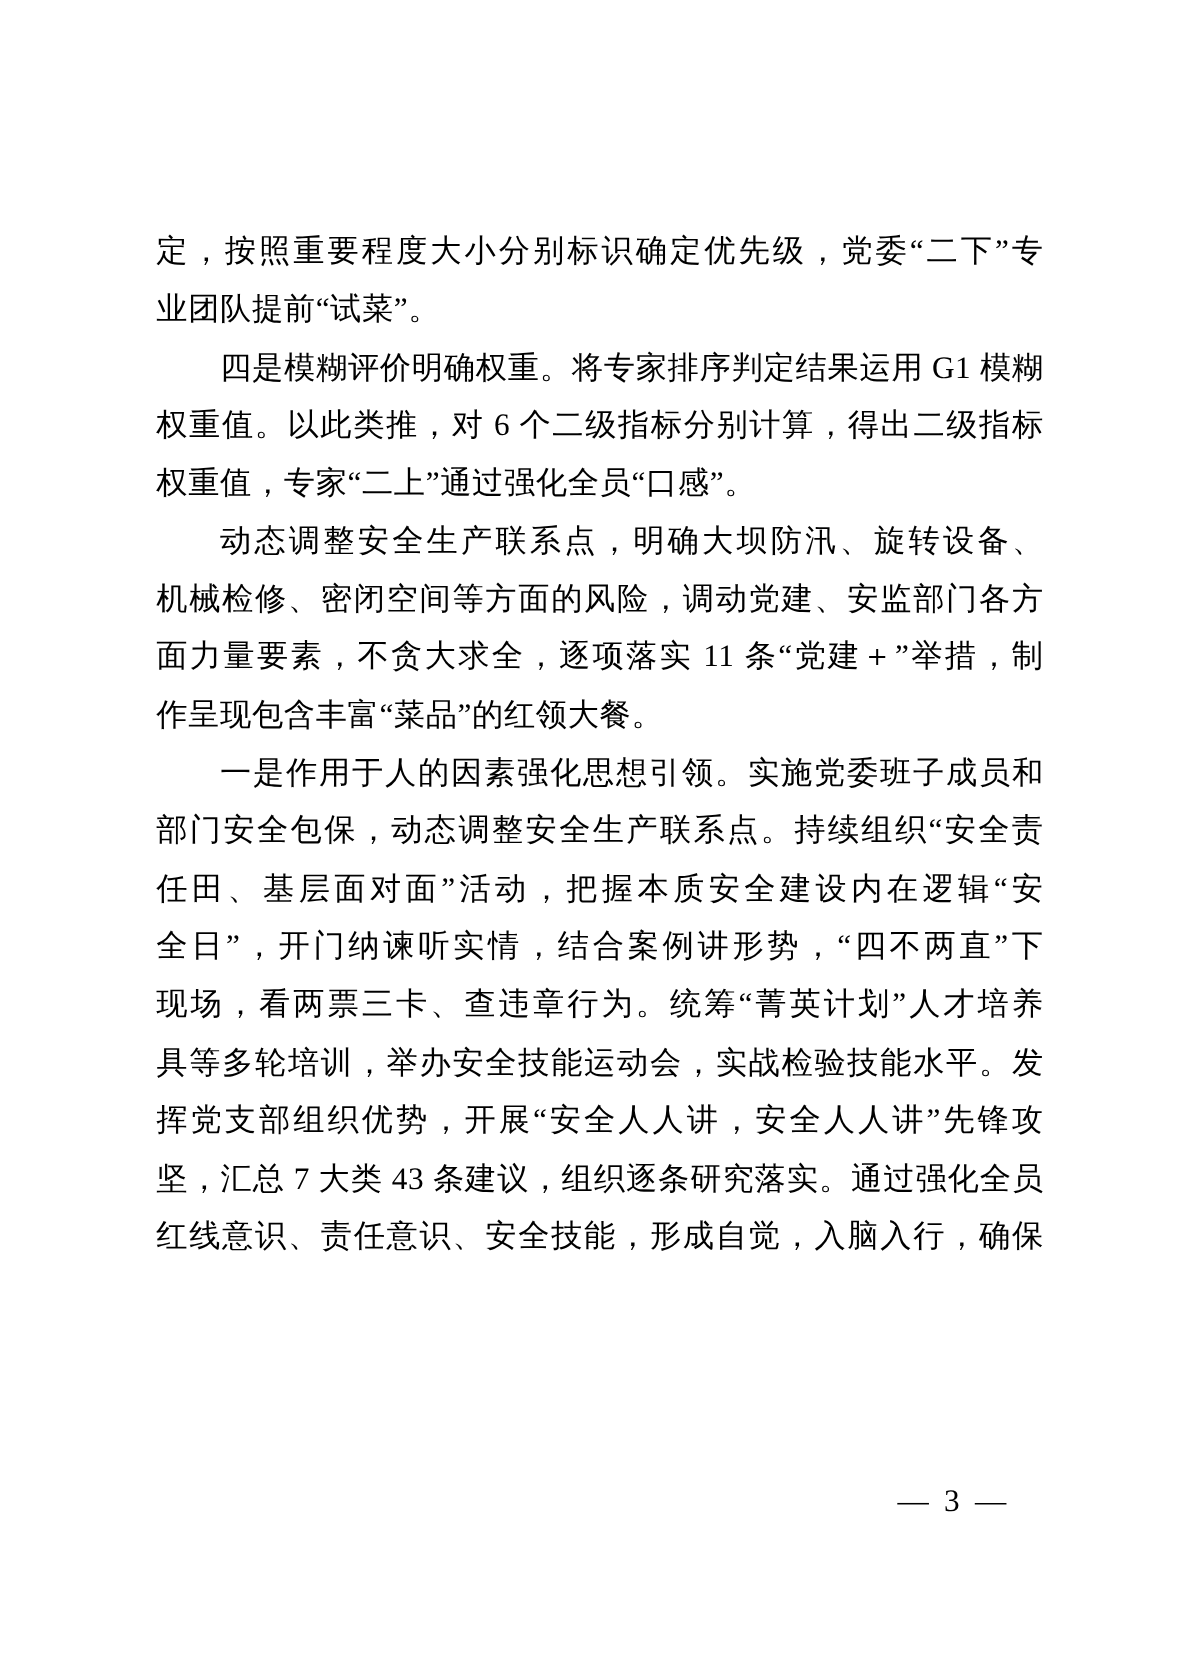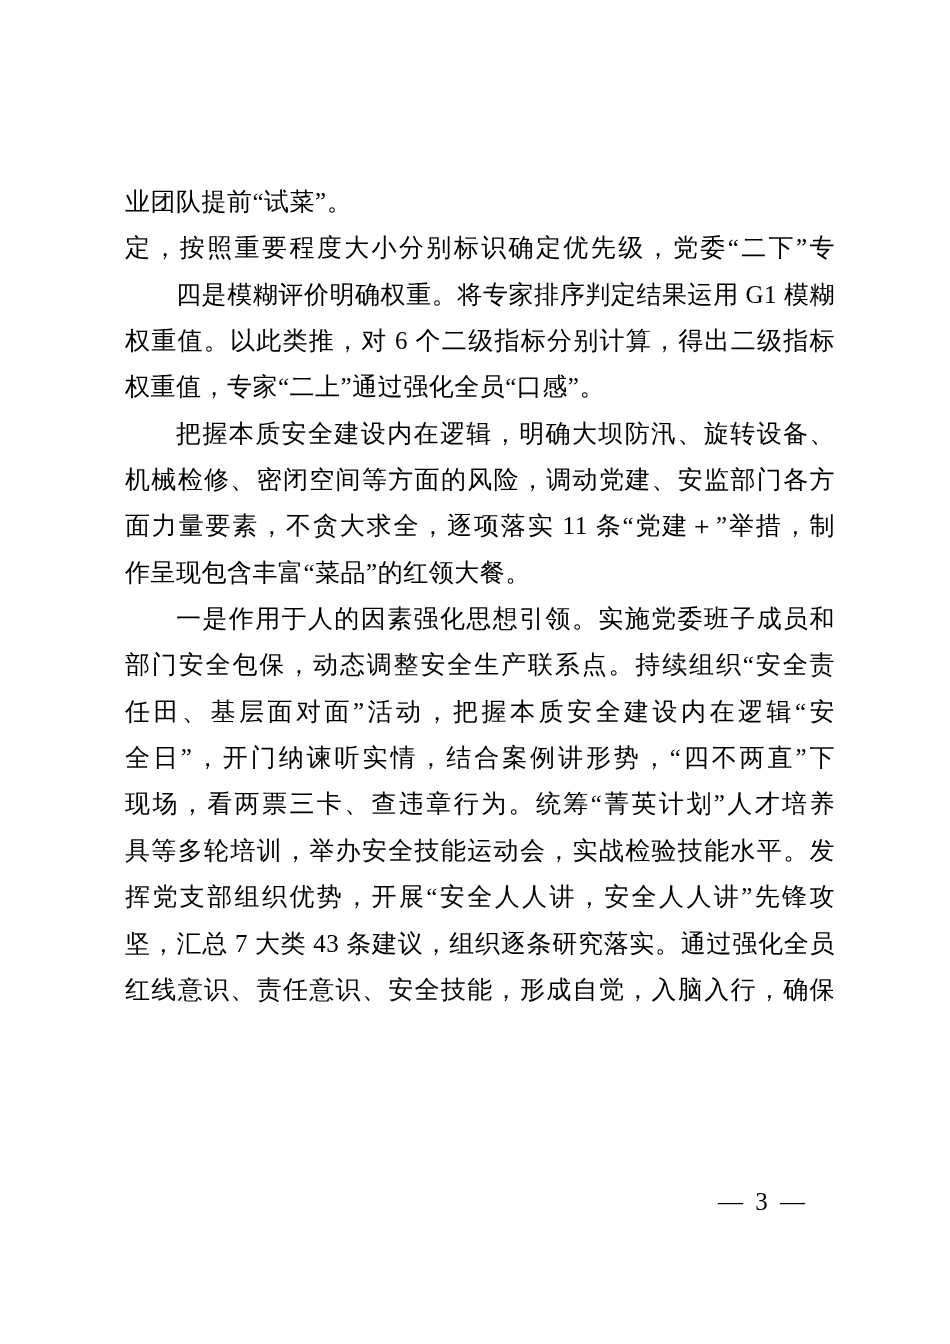--- a/index.html
+++ b/index.html
@@ -50,26 +50,26 @@
     letter-spacing: 3px;
     color: #000000;
   }
 </style>
 </head>
 <body>
 
 <div class="page">
 
   <div class="body-text">
+    <div class="line j">定，按照重要程度大小分别标识确定优先级，党委“二下”专</div>
     <div class="line">业团队提前“试菜”。</div>
-    <div class="line j">定，按照重要程度大小分别标识确定优先级，党委“二下”专</div>
     <div class="line j i">四是模糊评价明确权重。将专家排序判定结果运用 G1 模糊</div>
     <div class="line j">权重值。以此类推，对 6 个二级指标分别计算，得出二级指标</div>
     <div class="line">权重值，专家“二上”通过强化全员“口感”。</div>
-    <div class="line j i">把握本质安全建设内在逻辑，明确大坝防汛、旋转设备、</div>
+    <div class="line j i">动态调整安全生产联系点，明确大坝防汛、旋转设备、</div>
     <div class="line j">机械检修、密闭空间等方面的风险，调动党建、安监部门各方</div>
     <div class="line j">面力量要素，不贪大求全，逐项落实 11 条“党建＋”举措，制</div>
     <div class="line">作呈现包含丰富“菜品”的红领大餐。</div>
     <div class="line j i">一是作用于人的因素强化思想引领。实施党委班子成员和</div>
     <div class="line j">部门安全包保，动态调整安全生产联系点。持续组织“安全责</div>
     <div class="line j">任田、基层面对面”活动，把握本质安全建设内在逻辑“安</div>
     <div class="line j">全日”，开门纳谏听实情，结合案例讲形势，“四不两直”下</div>
     <div class="line j">现场，看两票三卡、查违章行为。统筹“菁英计划”人才培养</div>
     <div class="line j">具等多轮培训，举办安全技能运动会，实战检验技能水平。发</div>
     <div class="line j">挥党支部组织优势，开展“安全人人讲，安全人人讲”先锋攻</div>

